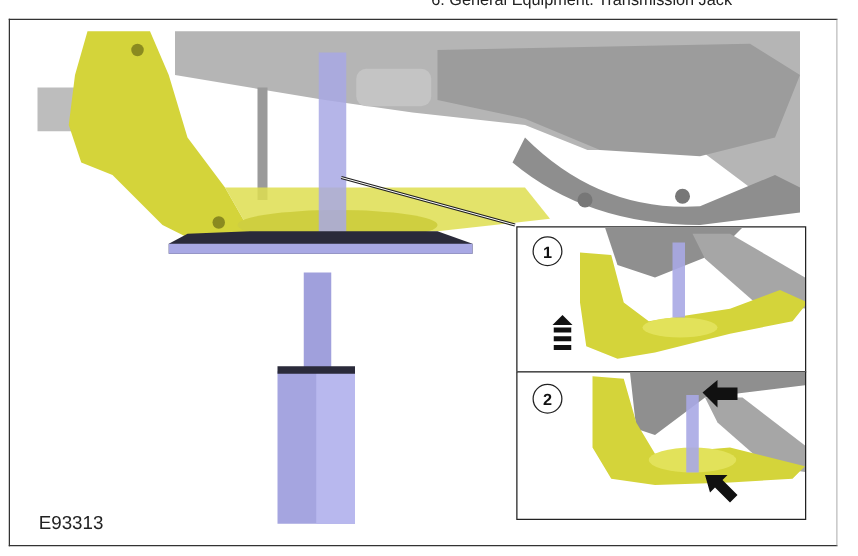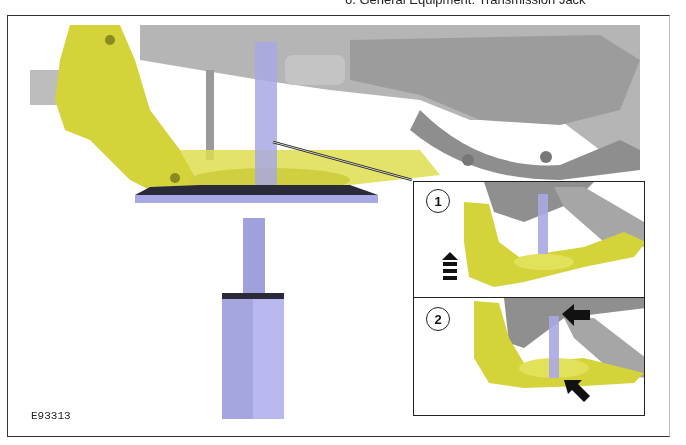--- a/index.html
+++ b/index.html
@@ -1,19 +1,19 @@
 <!DOCTYPE html>
 <html><head>
 <meta charset="utf-8">
 <style>
   html,body{margin:0;padding:0;background:#fff;}
   body{width:686px;height:445px;position:relative;overflow:hidden;font-family:"Liberation Sans",sans-serif;}
   .header-text{position:absolute;left:345px;top:-8px;font-size:13px;color:#222;white-space:nowrap;}
   .frame{position:absolute;left:7px;top:15px;width:663px;height:422px;border-left:1.5px solid #333;border-bottom:1.5px solid #333;border-top:1.5px solid #333;border-right:1.5px solid #bbb;box-sizing:border-box;}
-  .figure-id{position:absolute;left:31px;top:410px;font-size:11px;color:#222;font-family:Liberation Mono, monospace;}
+  .figure-id{position:absolute;left:31px;top:410px;font-size:15px;color:#222;}
   .inset{position:absolute;background:#fff;border:1.5px solid #222;box-sizing:border-box;overflow:hidden;}
   .callout{position:absolute;width:22px;height:22px;border:1.3px solid #222;border-radius:50%;background:#fff;font-weight:bold;font-size:13px;display:flex;align-items:center;justify-content:center;color:#111;}
   svg{position:absolute;left:0;top:0;}
 </style>
 </head>
 <body>
 
 <div class="header-text">6. General Equipment: Transmission Jack</div>
 
 <div class="frame"></div>

